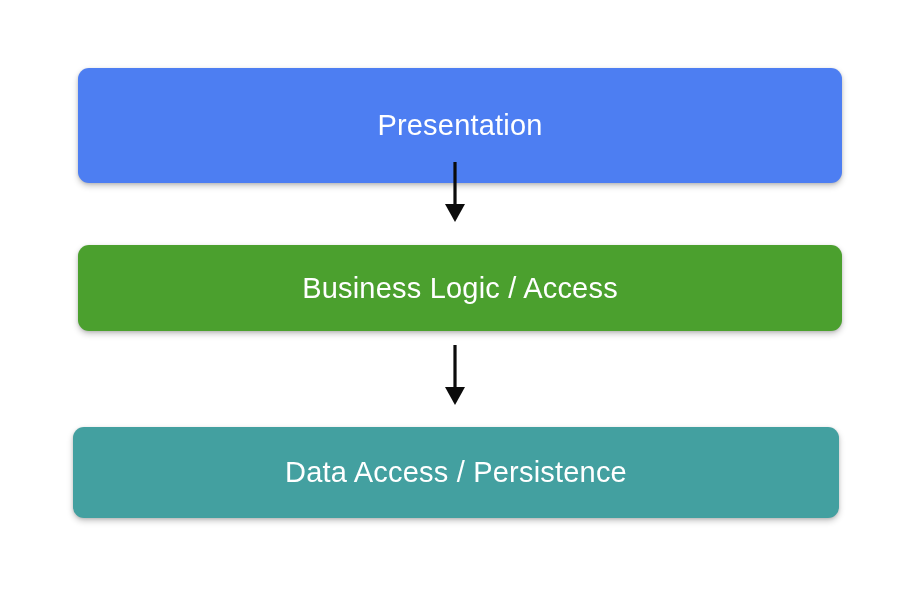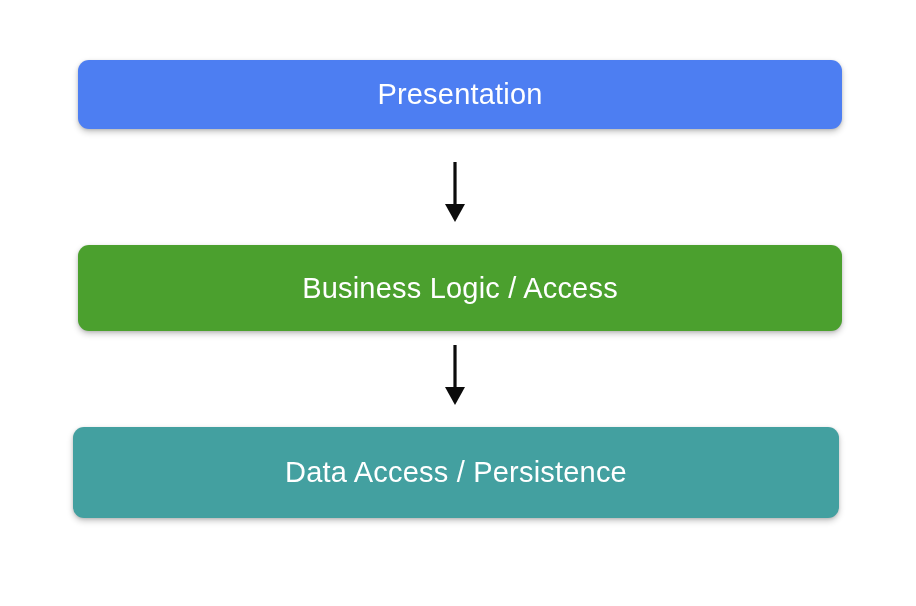--- a/index.html
+++ b/index.html
@@ -42,23 +42,23 @@
     line-height: 1;
     letter-spacing: 0.2px;
     text-align: center;
     white-space: nowrap;
     user-select: none;
   }
 
   
   #box-presentation {
     left: 78px;
-    top: 60px;
+    top: 68px;
     width: 764px;
-    height: 69px;
+    height: 115px;
   }
   #box-business {
     left: 78px;
     top: 245px;
     width: 764px;
     height: 86px;
   }
   #box-data {
     left: 73px;
     top: 427px;

